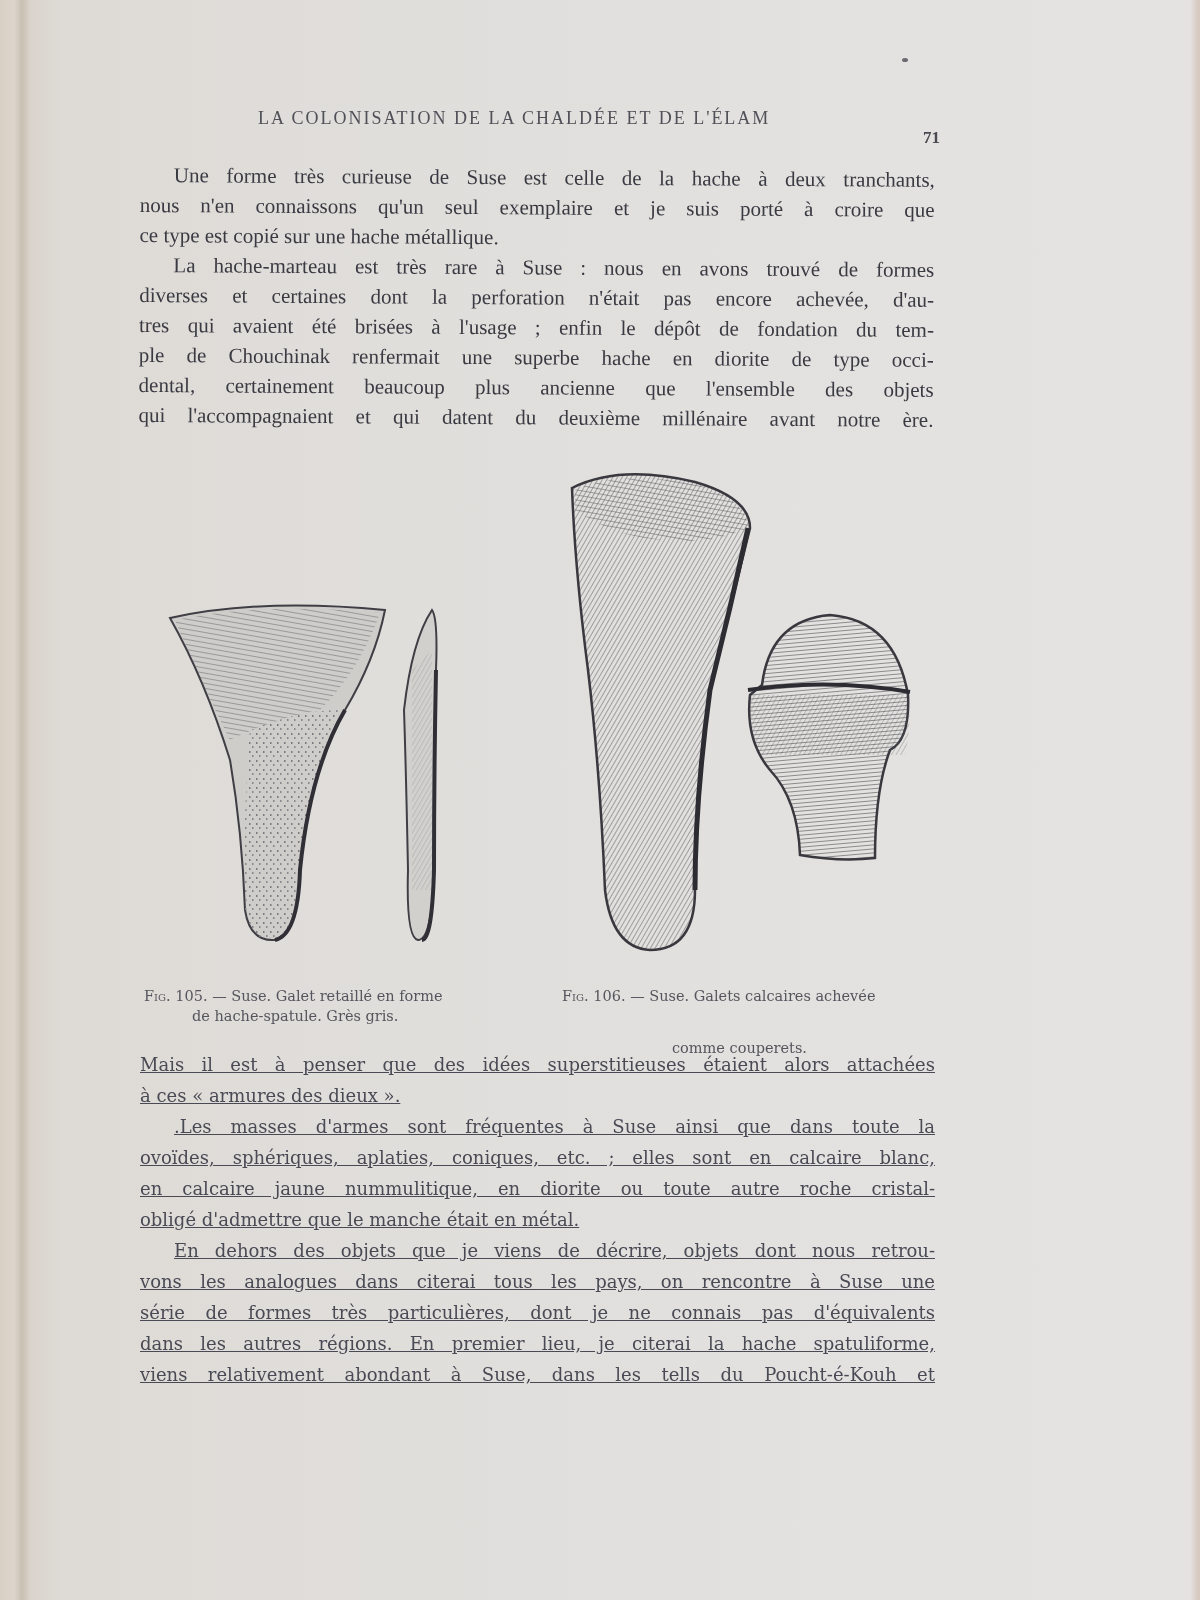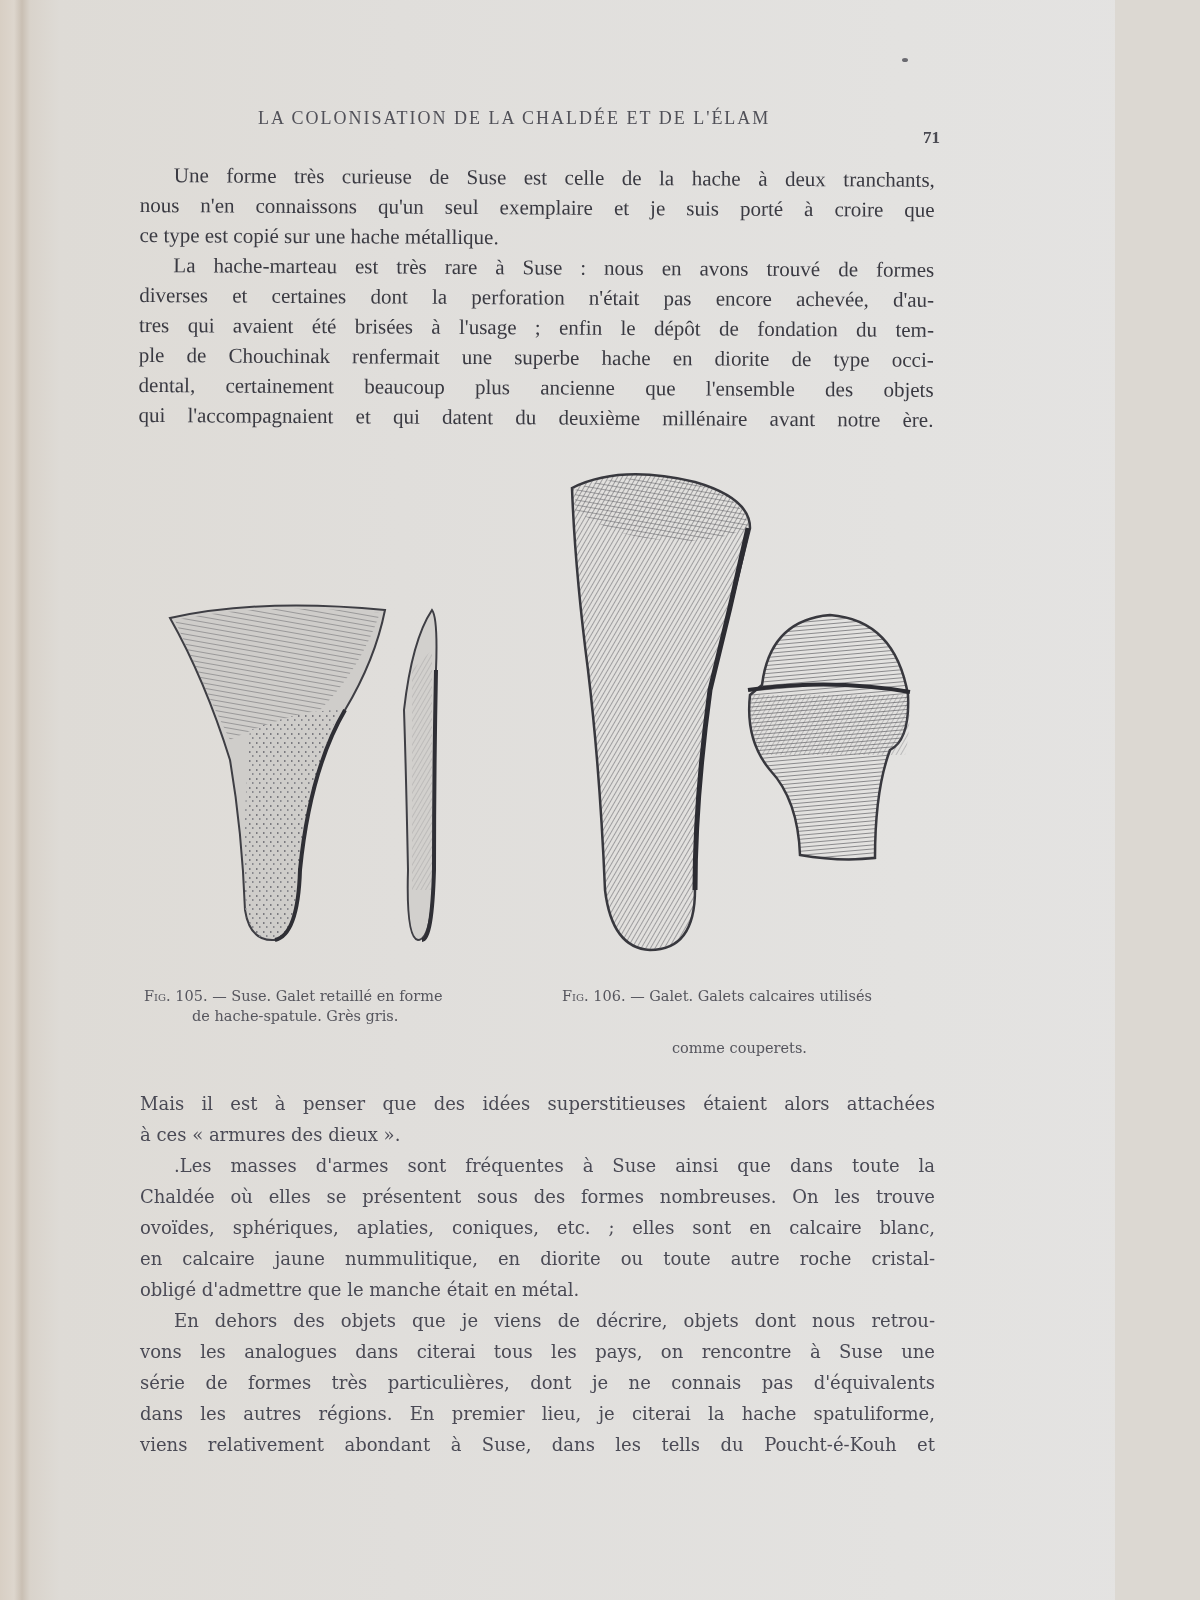--- a/index.html
+++ b/index.html
@@ -4,21 +4,21 @@
 <style>
   html, body { margin: 0; padding: 0; }
   body {
     width: 1200px; height: 1600px; overflow: hidden;
     background: #dcd8d2;
     position: relative;
     font-family: "Liberation Serif", "DejaVu Serif", serif;
     color: #3a3a42;
   }
   .page {
-    position: absolute; left: 0; top: 0; width: 1115px; height: 1600px;
+    position: absolute; left: 0; top: 0; width: 1200px; height: 1600px;
     background: linear-gradient(90deg, #d8cfc4 0px, #ddd6cd 14px, #c9bfb3 22px, #d9d3cb 30px, #dedbd6 60px, #e0dedb 400px, #e3e2e0 900px, #e4e3e2 1190px, #d7c9c0 1198px);
   }
   .running-head {
     position: absolute; top: 108px; left: 258px; width: 600px;
     font-size: 18px; letter-spacing: 2px; color: #505058;
     font-variant: small-caps; white-space: nowrap;
   }
   .page-number {
     position: absolute; top: 128px; left: 912px;
     font-size: 17px; font-weight: bold; color: #4a4a52; margin-left: 11px;
@@ -26,21 +26,21 @@
   .speck { position: absolute; left: 902px; top: 58px; width: 6px; height: 4px; border-radius: 50%; background: #6a6a70; }
   .text-block { position: absolute; left: 140px; width: 795px; }
   .para {
     margin: 0; font-size: 21px; line-height: 30px; text-align: justify;
     text-align-last: auto;
   }
   .para .line { display: block; text-align: justify; text-align-last: justify; white-space: nowrap; overflow: visible; }
   .para .line.last { text-align-last: left; }
   .indent { padding-left: 34px; }
   .block-top { top: 160px; transform: rotate(0.35deg); transform-origin: left top; }
-  .block-bottom { top: 1088px; color: #4a4a55; }
+  .block-bottom { top: 1049px; color: #4a4a55; text-decoration: underline; }
   .block-bottom .para { font-family: "DejaVu Serif", serif; font-size: 18px; line-height: 31px; }
   .block-top .para { font-family: "Liberation Serif", serif; }
   .figures { position: absolute; left: 150px; top: 470px; width: 790px; height: 490px; }
   .figure-svg { position: absolute; }
   .captions { position: absolute; top: 986px; left: 140px; width: 800px; font-family: "DejaVu Serif", serif; font-size: 14.5px; color: #55555d; }
   .caption { position: absolute; line-height: 20px; }
   .cap-105 { left: 4px; width: 380px; }
   .cap-106 { left: 422px; width: 390px; }
   .cap-label { font-variant: small-caps; }
   .cap-line2-105 { display: block; padding-left: 48px; }
@@ -117,33 +117,32 @@
   </div>
 
   <div class="captions">
     <div class="caption cap-105">
       <span class="cap-label">Fig. 105.</span>
       <span>— Suse. Galet retaillé en forme</span>
       <span class="cap-line2-105">de hache-spatule. Grès gris.</span>
     </div>
     <div class="caption cap-106">
       <span class="cap-label">Fig. 106.</span>
-      <span>— Galet. Galets calcaires utilisés</span>
+      <span>— Suse. Galets calcaires achevée</span>
       <span class="cap-line2-106">comme couperets.</span>
     </div>
   </div>
 
   <div class="text-block block-bottom">
     <p class="para">
       <span class="line">Mais il est à penser que des idées superstitieuses étaient alors attachées</span>
       <span class="line last">à ces « armures des dieux ».</span>
     </p>
     <p class="para">
       <span class="line indent">.Les masses d'armes sont fréquentes à Suse ainsi que dans toute la</span>
-      <span class="line">Chaldée où elles se présentent sous des formes nombreuses. On les trouve</span>
       <span class="line">ovoïdes, sphériques, aplaties, coniques, etc. ; elles sont en calcaire blanc,</span>
       <span class="line">en calcaire jaune nummulitique, en diorite ou toute autre roche cristal-</span>
       <span class="line last">obligé d'admettre que le manche était en métal.</span>
     </p>
     <p class="para">
       <span class="line indent">En dehors des objets que je viens de décrire, objets dont nous retrou-</span>
       <span class="line">vons les analogues dans citerai tous les pays, on rencontre à Suse une</span>
       <span class="line">série de formes très particulières, dont je ne connais pas d'équivalents</span>
       <span class="line">dans les autres régions. En premier lieu, je citerai la hache spatuliforme,</span>
       <span class="line">viens relativement abondant à Suse, dans les tells du Poucht-é-Kouh et</span>

